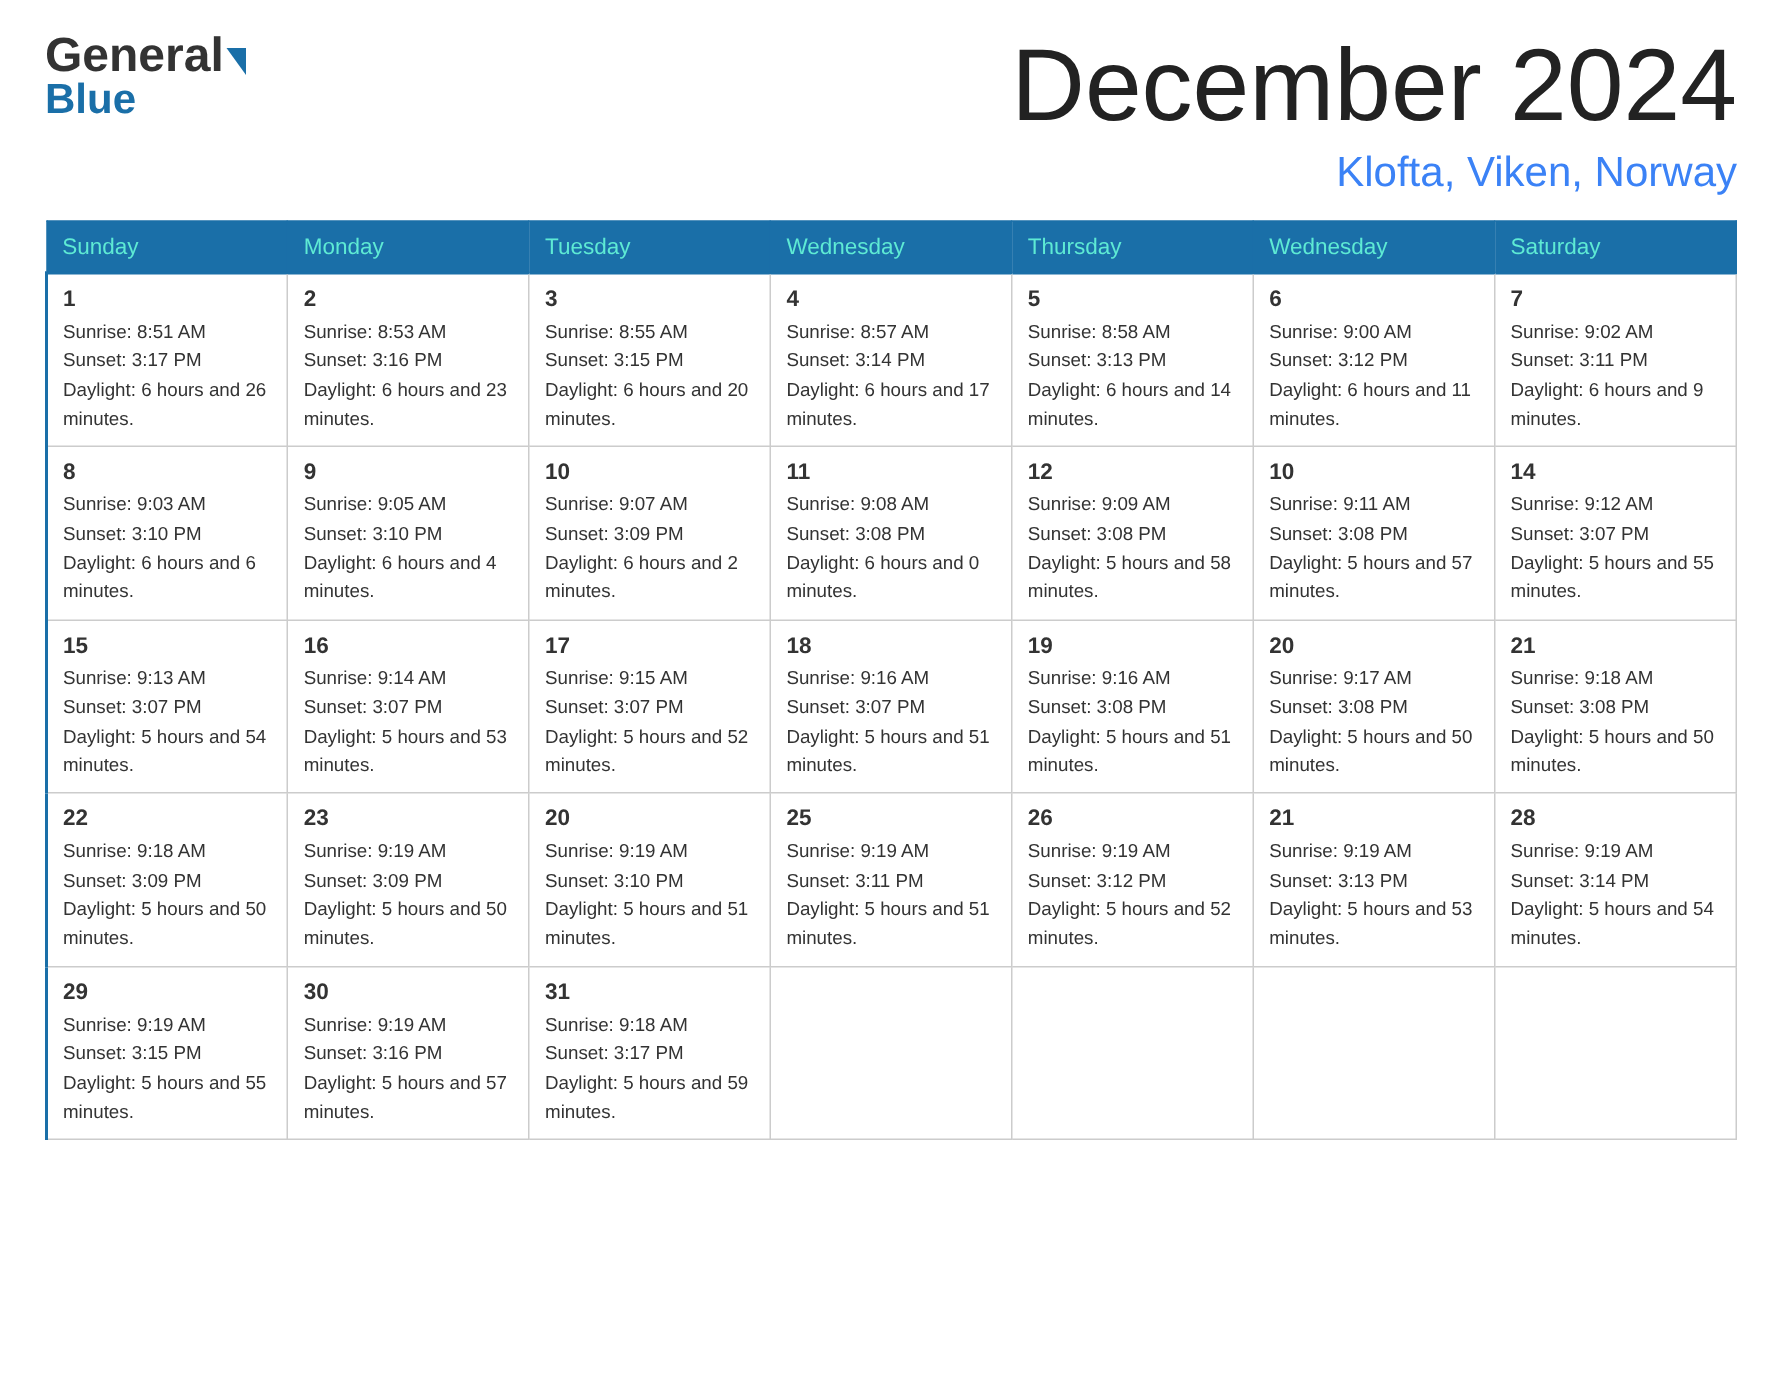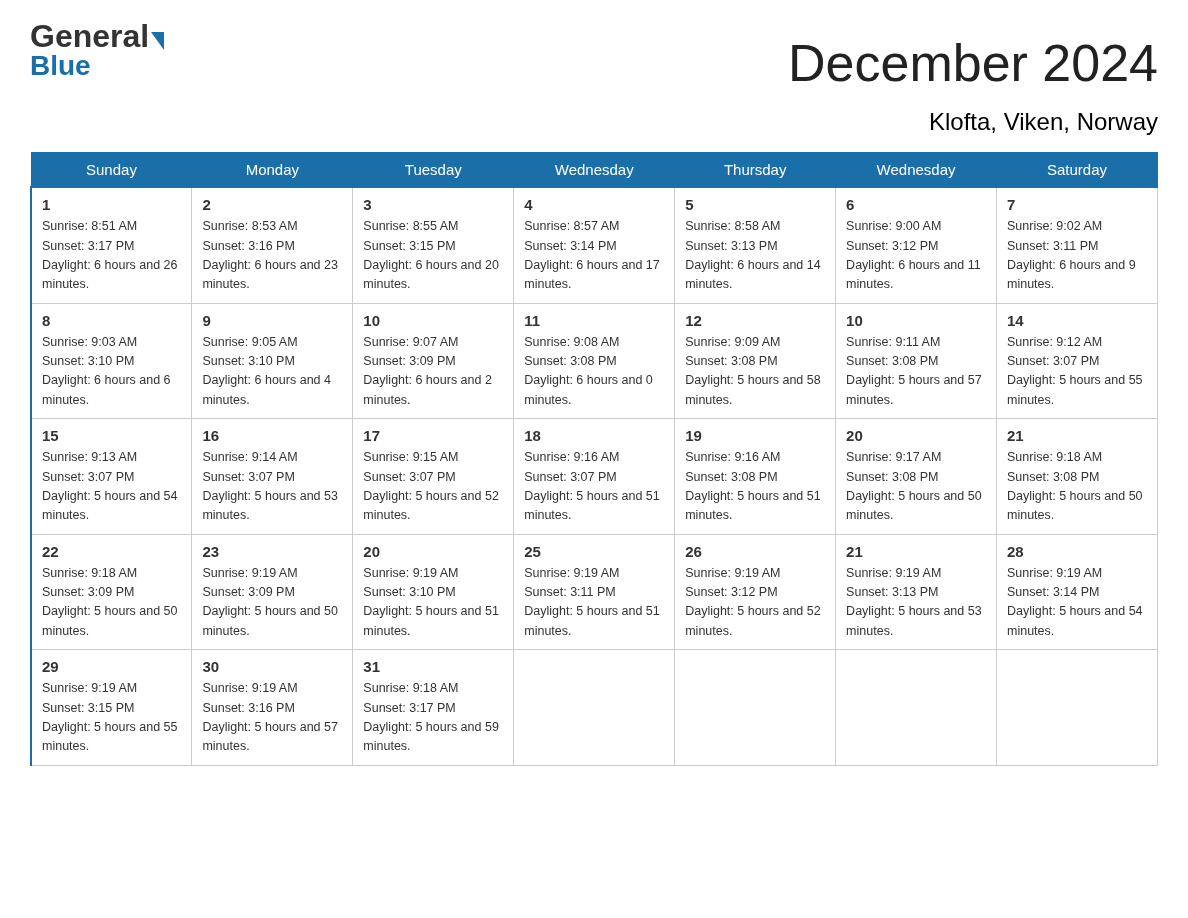--- a/index.html
+++ b/index.html
@@ -43,43 +43,42 @@
     .logo-blue {
       color: #1a6fa8;
       font-size: 28px;
       font-weight: bold;
       margin-top: -2px;
     }
     .title-block {
       text-align: right;
     }
     .calendar-title {
-      font-size: 52px;
+      font-size: 68px;
       font-weight: normal;
       color: #222;
       line-height: 1.1;
-      margin-top: 15px;
     }
     .subtitle {
-      font-size: 24px;
-      color: #000000;
-      margin-top: 16px;
+      font-size: 28px;
+      color: #3b82f6;
+      margin-top: 4px;
     }
     table {
       width: 100%;
       border-collapse: collapse;
       table-layout: fixed;
     }
     thead tr th {
       background: #1a6fa8;
-      color: #ffffff;
+      color: #5eead4;
       font-size: 15px;
       font-weight: normal;
       padding: 8px 10px;
-      text-align: center;
+      text-align: left;
       border: 1px solid #1a6fa8;
     }
     tbody tr td {
       vertical-align: top;
       padding: 8px 10px;
       border: 1px solid #ccc;
       font-size: 13px;
       color: #333;
       background: #fff;
       height: 110px;

